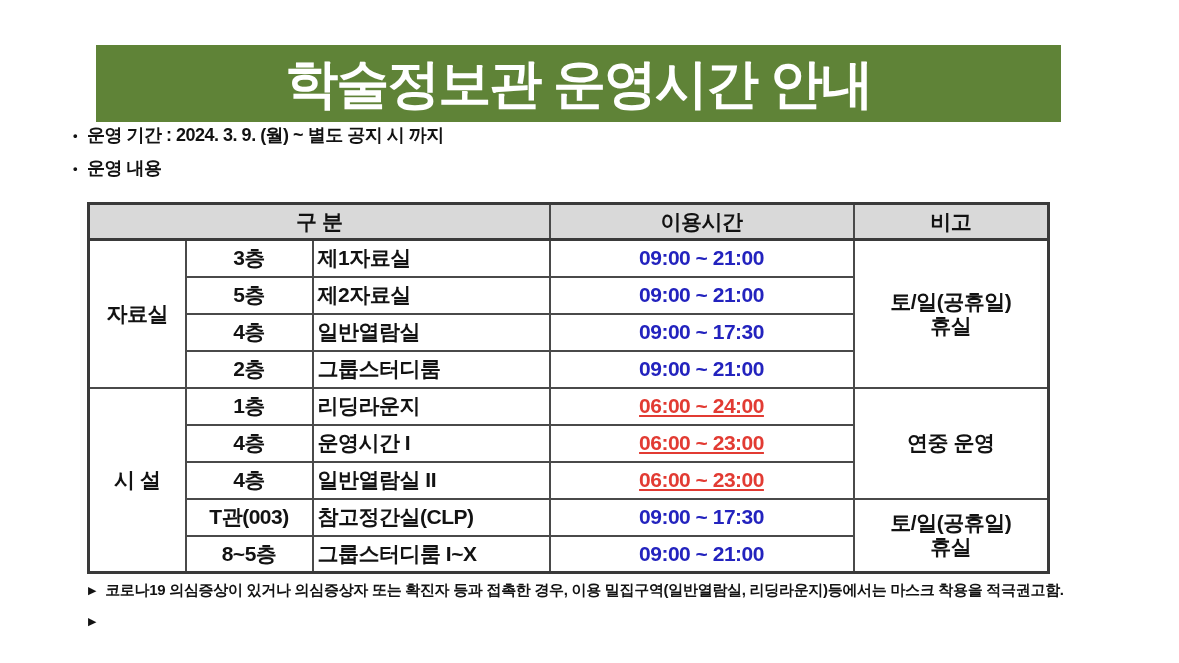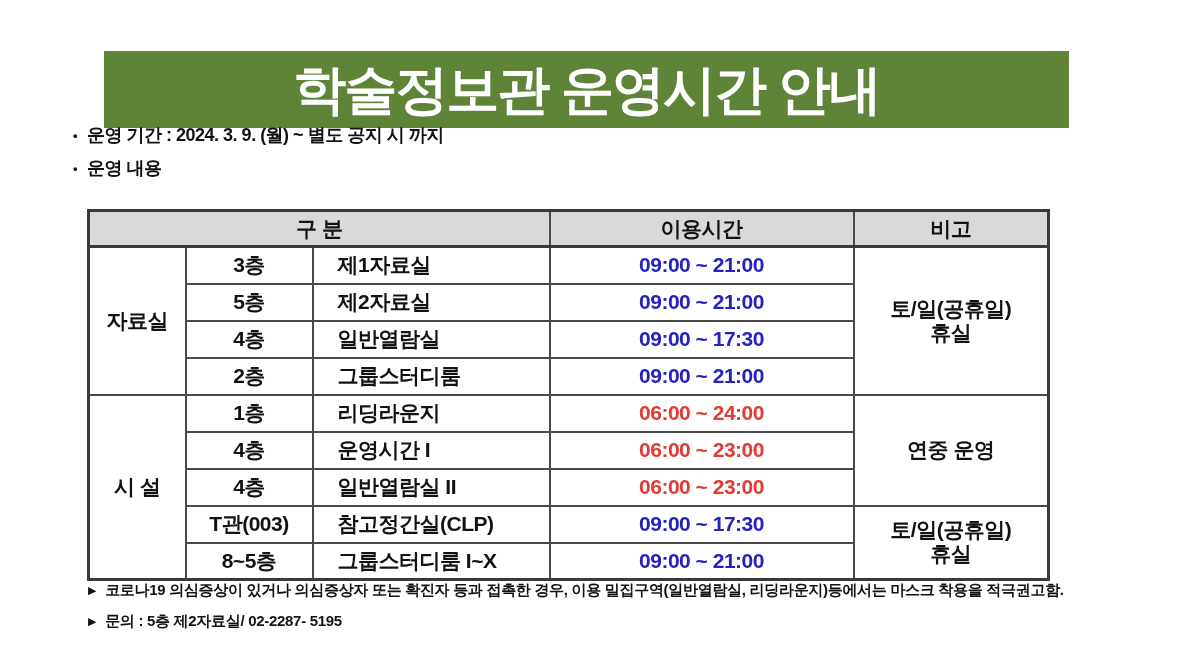--- a/index.html
+++ b/index.html
@@ -11,52 +11,52 @@
     --text:#121212;
   }
   *{box-sizing:border-box;margin:0;padding:0;}
   html,body{background:#fff;}
   body{
     width:1179px;height:663px;position:relative;overflow:hidden;
     font-family:"Liberation Sans","DejaVu Sans",sans-serif;
     color:var(--text);
   }
   .banner{
-    position:absolute;left:96px;top:51px;width:965px;height:77px;
+    position:absolute;left:96px;top:45px;width:965px;height:77px;
     background:var(--banner-bg);
-    display:flex;align-items:center;justify-content:center;margin-left:8px;
+    display:flex;align-items:center;justify-content:center;
   }
   .banner h1{
     color:#fff;font-size:53px;font-weight:bold;letter-spacing:-2px;
     white-space:nowrap;line-height:1;
   }
   .bullets{position:absolute;left:73px;top:125px;}
   .bullet-line{
     display:flex;align-items:center;height:20px;
     font-size:18px;font-weight:bold;white-space:nowrap;letter-spacing:-0.5px;
   }
   .bullet-line + .bullet-line{margin-top:13px;}
   .dot{font-size:13px;margin-right:10px;line-height:1;}
   table.hours-table{
-    position:absolute;left:87px;top:209px;
+    position:absolute;left:87px;top:202px;
     border-collapse:collapse;table-layout:fixed;width:960px;
     border:3px solid #3A3A3A;
   }
   .hours-table th,.hours-table td{
     border:2px solid var(--border);
     text-align:center;vertical-align:middle;
     font-size:21px;font-weight:bold;letter-spacing:-0.5px;
     overflow:hidden;white-space:nowrap;
   }
   .hours-table thead tr{height:36px;}
   .hours-table thead th{background:var(--header-bg);border-bottom:3px solid #3A3A3A;}
   .hours-table tbody tr{height:37px;}
-  td.room{text-align:left;padding-left:24px;}
+  td.room{text-align:left;padding-left:4px;}
   td.time.t-blue{color:var(--time-blue);}
-  td.time.t-red{color:var(--time-red);}
+  td.time.t-red{color:var(--time-red);text-decoration:underline;}
   td.note{white-space:pre-line;line-height:1.15;}
   .footnotes{position:absolute;left:88px;top:581px;}
   .footnote{
     display:flex;align-items:center;height:19px;
     font-size:15px;font-weight:bold;white-space:nowrap;letter-spacing:-0.3px;
   }
   .footnote + .footnote{margin-top:12px;}
   .tri{font-size:11px;margin-right:9px;line-height:1;}
 </style>
 </head>
@@ -148,15 +148,14 @@
   </tbody>
 </table>
 
 <div class="footnotes">
   <div class="footnote">
     <span class="tri">▶</span>
     <span>코로나19 의심증상이 있거나 의심증상자 또는 확진자 등과 접촉한 경우, 이용 밀집구역(일반열람실, 리딩라운지)등에서는 마스크 착용을 적극권고함.</span>
   </div>
   <div class="footnote">
     <span class="tri">▶</span>
-    <span>문의 : 5층 제2자료실/ 02-2287- 5195</span>
   </div>
 </div>
 
 </body></html>

